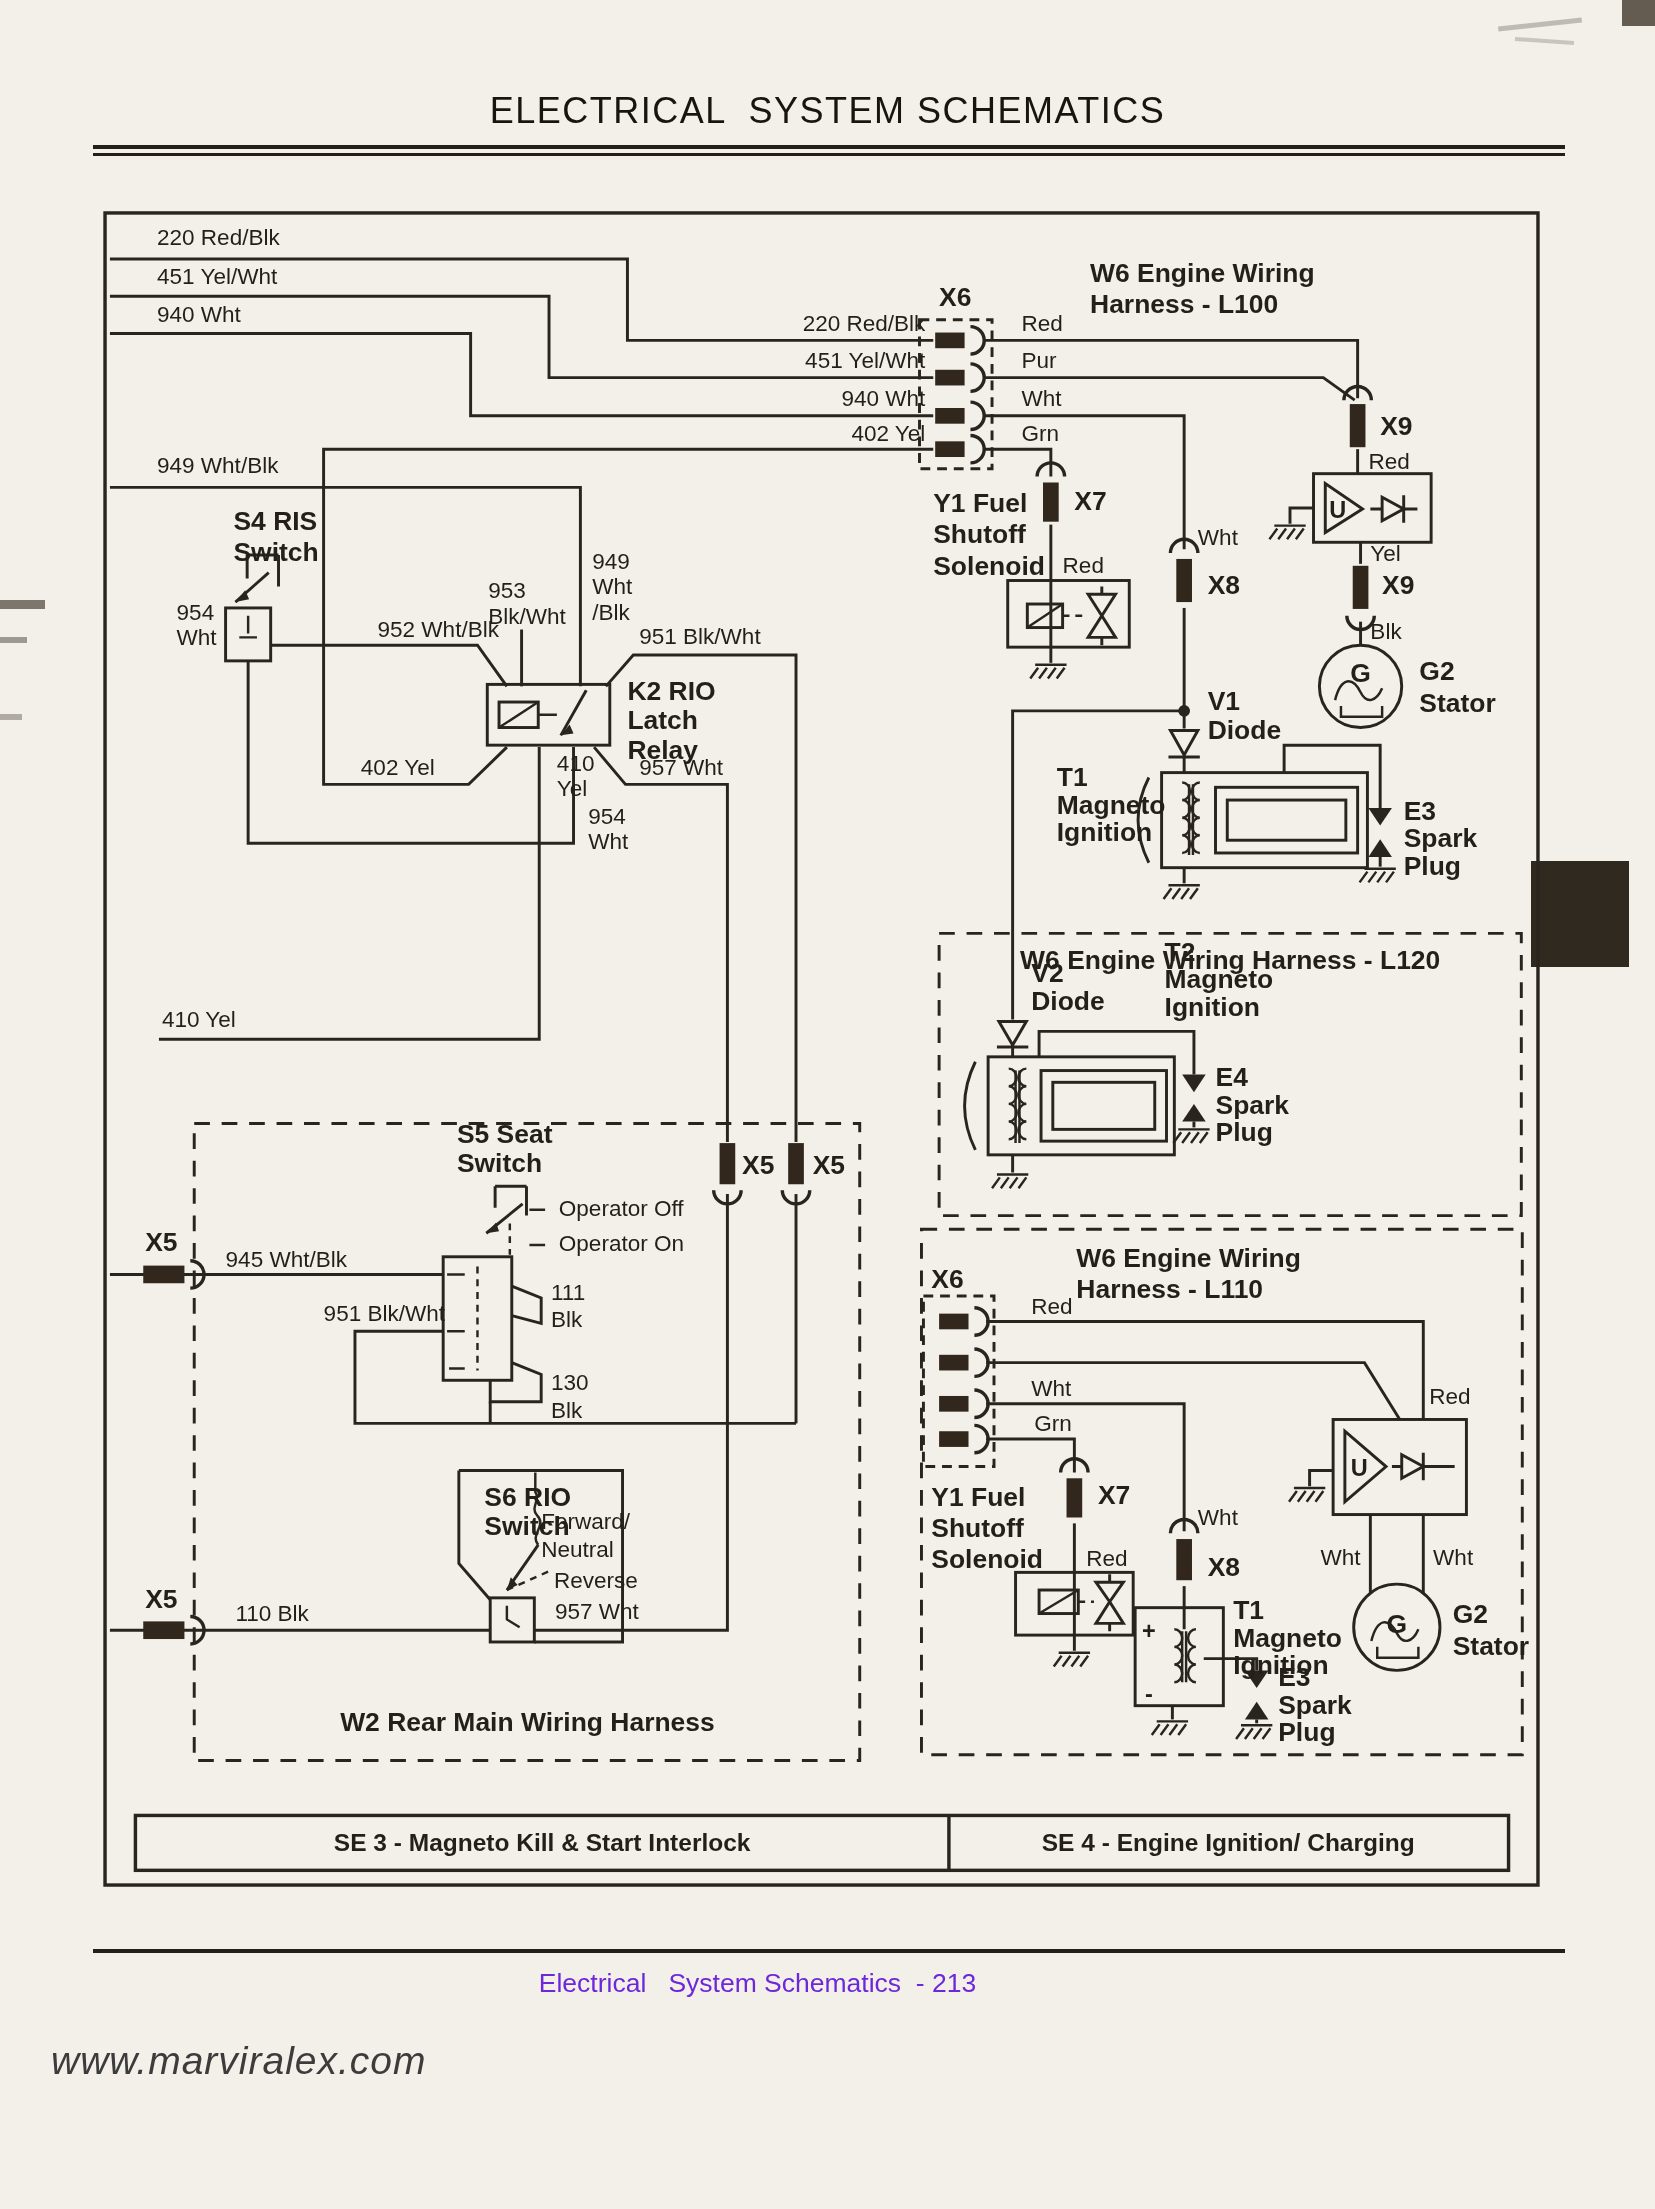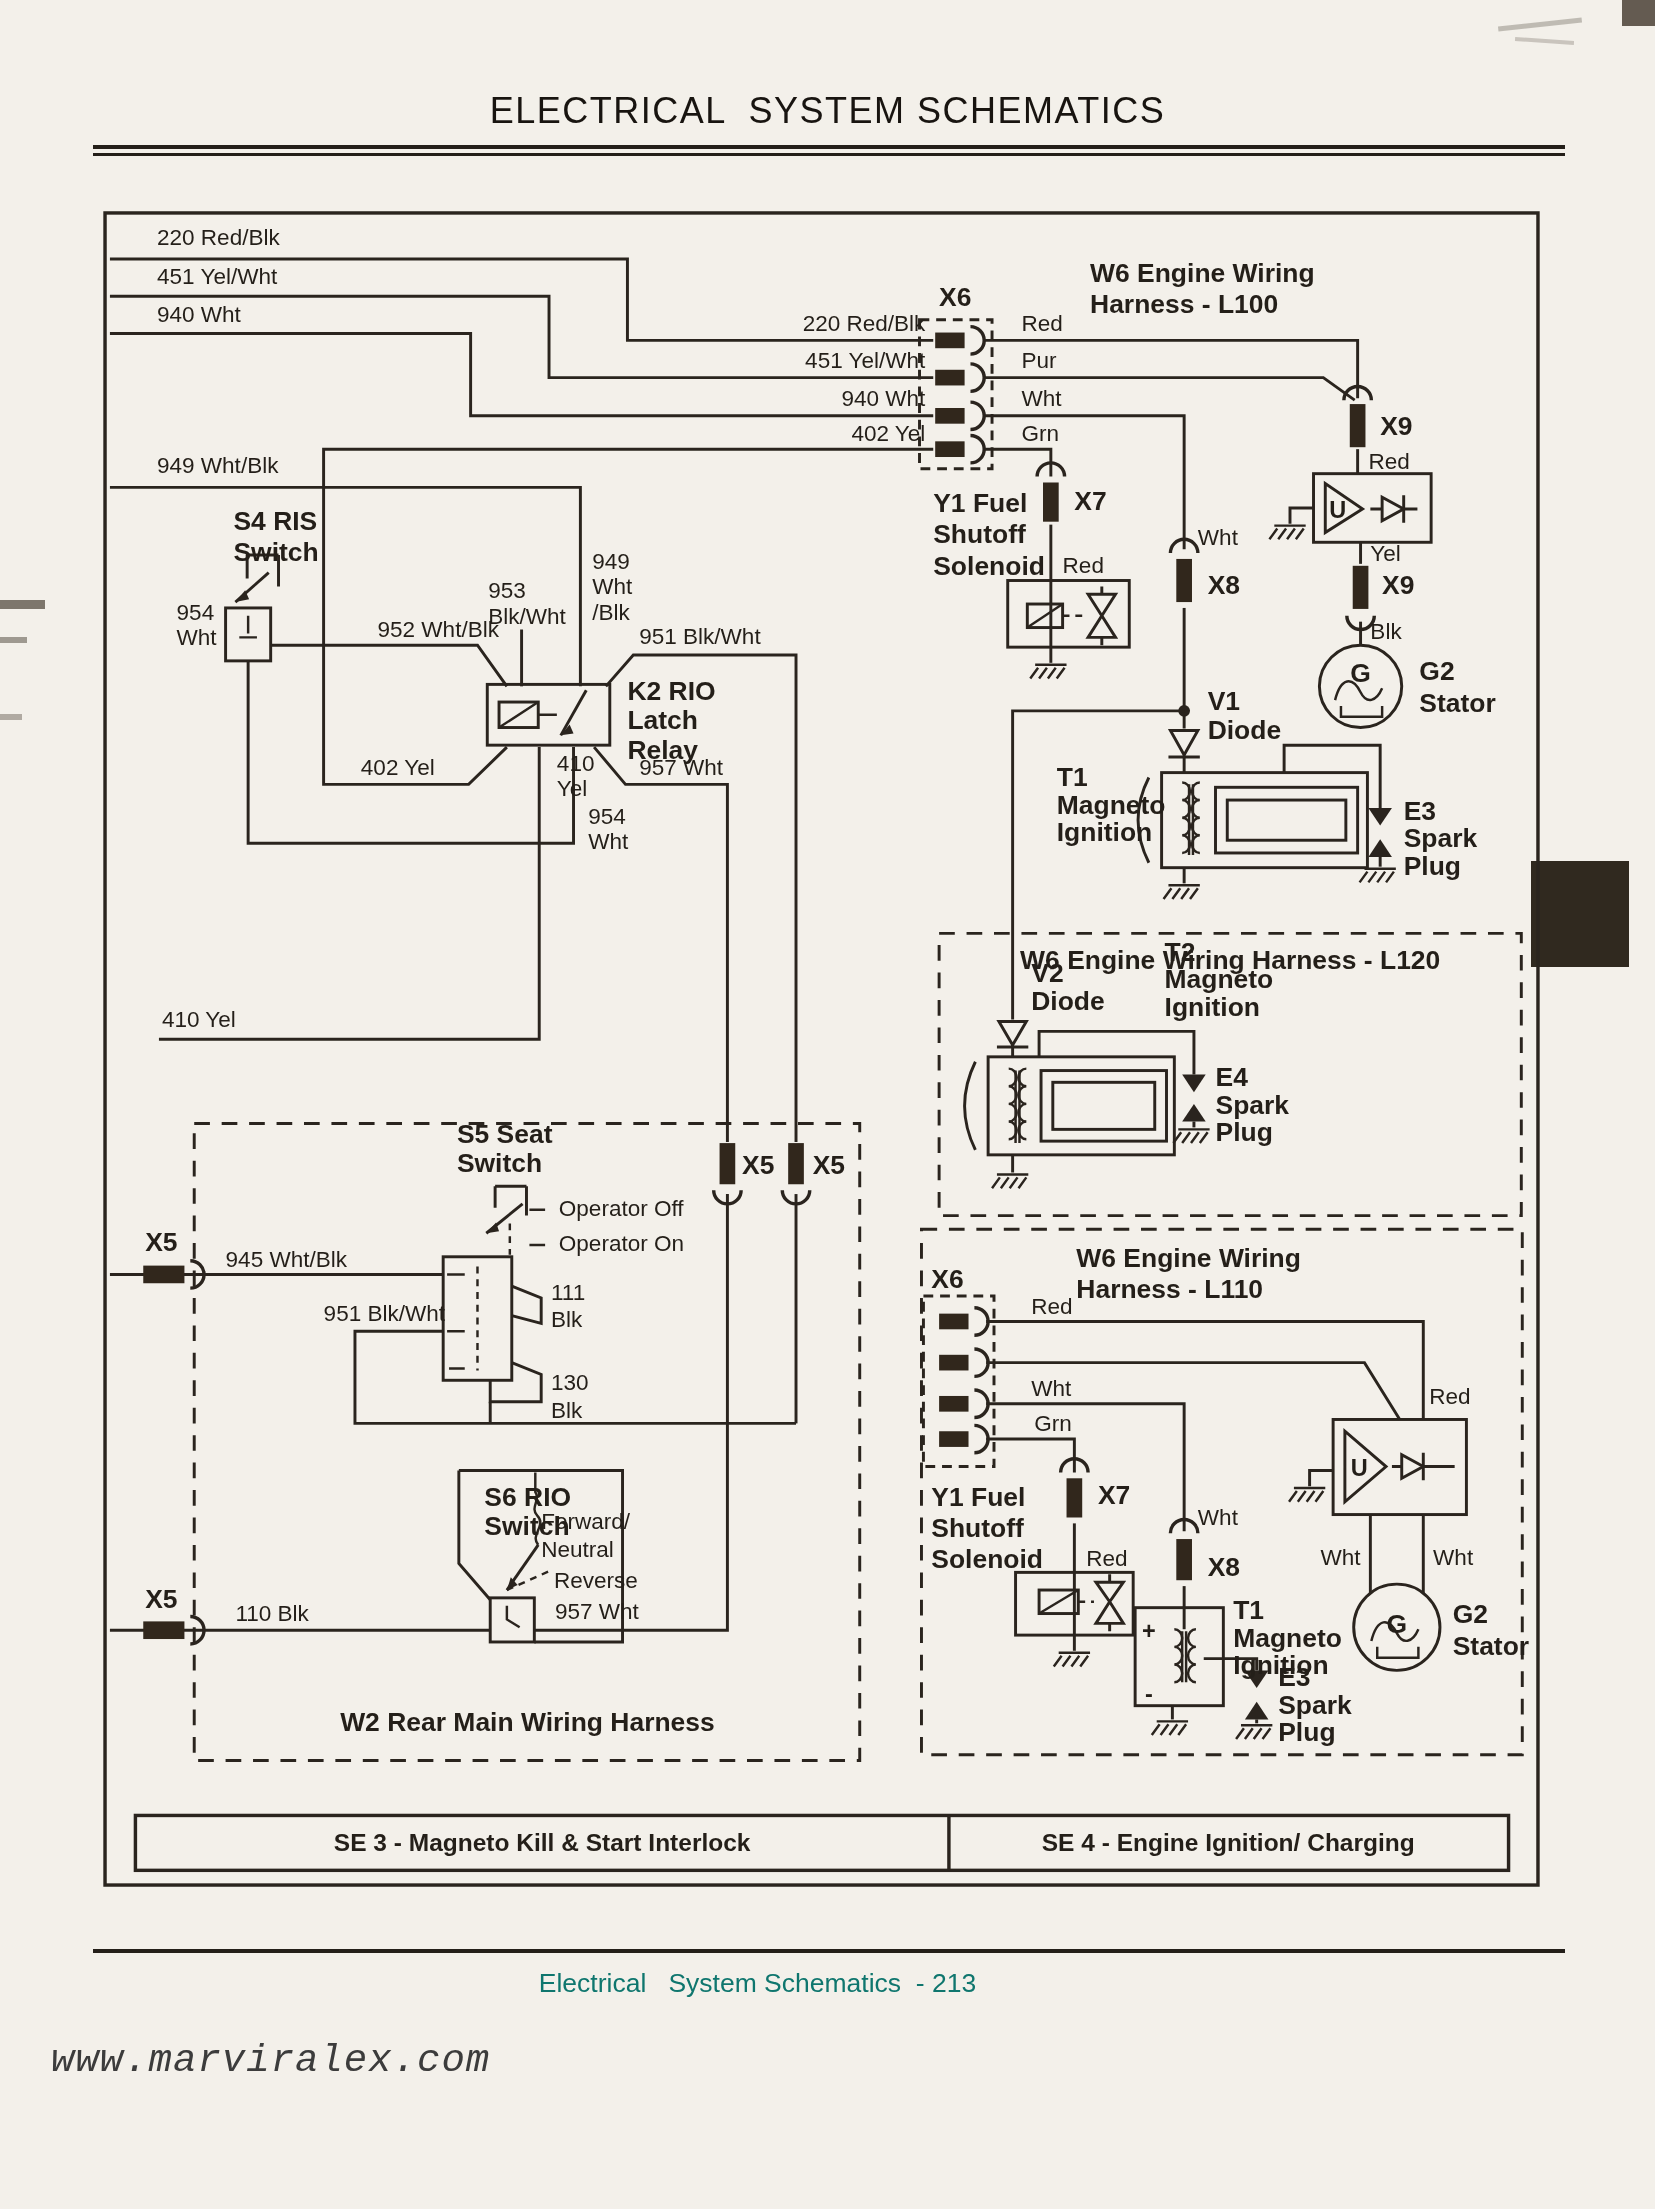--- a/index.html
+++ b/index.html
@@ -5,22 +5,22 @@
   html,body{margin:0;padding:0;}
   .page{position:relative;width:1655px;height:2209px;background:#f3f0ea;overflow:hidden;
         font-family:"Liberation Sans",sans-serif;color:#241f19;}
   .title{position:absolute;top:90px;left:0;width:1655px;text-align:center;
          font-size:36px;font-weight:normal;letter-spacing:1.5px;white-space:pre;color:#181410;}
   .rule{position:absolute;left:93px;width:1472px;background:#241f19;}
   .rule.r1{top:145px;height:3.9px;}
   .rule.r2{top:153px;height:2.9px;}
   .rule.r3{top:1949px;height:3.9px;}
   .footer{position:absolute;top:1968px;left:0;width:1515px;text-align:center;
-          font-size:26.5px;white-space:pre;color:#0f766e;}
-  .watermark{position:absolute;top:2039px;left:51px;font-family:Liberation Mono, monospace;
+          font-size:26.5px;white-space:pre;color:#6d28d9;}
+  .watermark{position:absolute;top:2039px;left:51px;font-family:Liberation Sans, sans-serif;
              font-style:italic;font-size:39px;color:#3c3c3c;letter-spacing:1px;}
   .side-tab{position:absolute;left:1531px;top:861px;width:98px;height:106px;background:#30291f;}
   .smudge{position:absolute;background:#4a4136;}
   svg text{font-family:"Liberation Sans",sans-serif;fill:#241f19;}
   .t23{font-size:23px;}
   .t24{font-size:24px;}
   .t25b{font-size:25px;font-weight:bold;}
   .t27b{font-size:27px;font-weight:bold;}
   .w{stroke:#2a241e;stroke-width:3;fill:none;stroke-linejoin:miter;}
   .w35{stroke:#2a241e;stroke-width:3.5;fill:none;}

